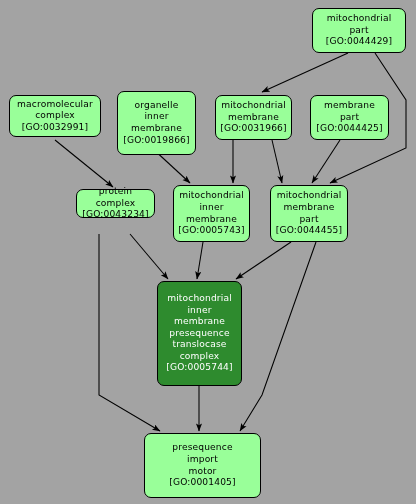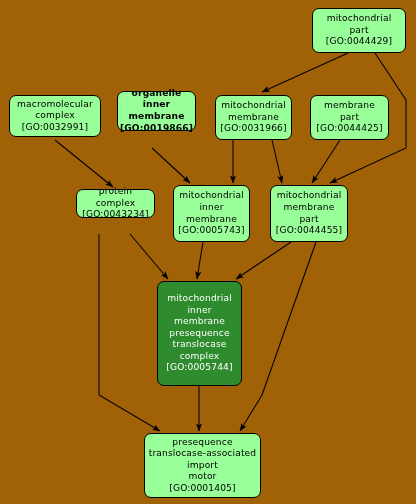--- a/index.html
+++ b/index.html
@@ -4,21 +4,21 @@
 <style>
   html, body {
     margin: 0;
     padding: 0;
     background: #ffffff;
   }
   #canvas {
     position: relative;
     width: 416px;
     height: 504px;
-    background: #a16207;
+    background: #a3a3a3;
     overflow: hidden;
     font-family: "DejaVu Sans", sans-serif;
   }
   #edges {
     position: absolute;
     left: 0;
     top: 0;
     width: 416px;
     height: 504px;
   }
@@ -80,21 +80,21 @@
       <div class="node normal" title="mitochondrial part [GO:0044429]" style="left: 312px; top: 8px; width: 94px; height: 45px;">
         <span class="line">mitochondrial</span>
         <span class="line">part</span>
         <span class="line">[GO:0044429]</span>
       </div>
       <div class="node normal" title="macromolecular complex [GO:0032991]" style="left: 9px; top: 95px; width: 92px; height: 42px;">
         <span class="line">macromolecular</span>
         <span class="line">complex</span>
         <span class="line">[GO:0032991]</span>
       </div>
-      <div class="node normal" title="organelle inner membrane [GO:0019866]" style="left: 117px; top: 91px; width: 79px; height: 40px; font-weight: bold;">
+      <div class="node normal" title="organelle inner membrane [GO:0019866]" style="left: 117px; top: 91px; width: 79px; height: 64px;">
         <span class="line">organelle</span>
         <span class="line">inner</span>
         <span class="line">membrane</span>
         <span class="line">[GO:0019866]</span>
       </div>
       <div class="node normal" title="mitochondrial membrane [GO:0031966]" style="left: 215px; top: 95px; width: 77px; height: 45px;">
         <span class="line">mitochondrial</span>
         <span class="line">membrane</span>
         <span class="line">[GO:0031966]</span>
       </div>
@@ -124,19 +124,18 @@
         <span class="line">mitochondrial</span>
         <span class="line">inner</span>
         <span class="line">membrane</span>
         <span class="line">presequence</span>
         <span class="line">translocase</span>
         <span class="line">complex</span>
         <span class="line">[GO:0005744]</span>
       </div>
       <div class="node normal" title="presequence translocase-associated import motor [GO:0001405]" style="left: 144px; top: 433px; width: 117px; height: 65px;">
         <span class="line">presequence</span>
-        <span class="line">translocase-associated</span>
         <span class="line">import</span>
         <span class="line">motor</span>
         <span class="line">[GO:0001405]</span>
       </div>
     </div>
 </div>
 
 </body></html>

